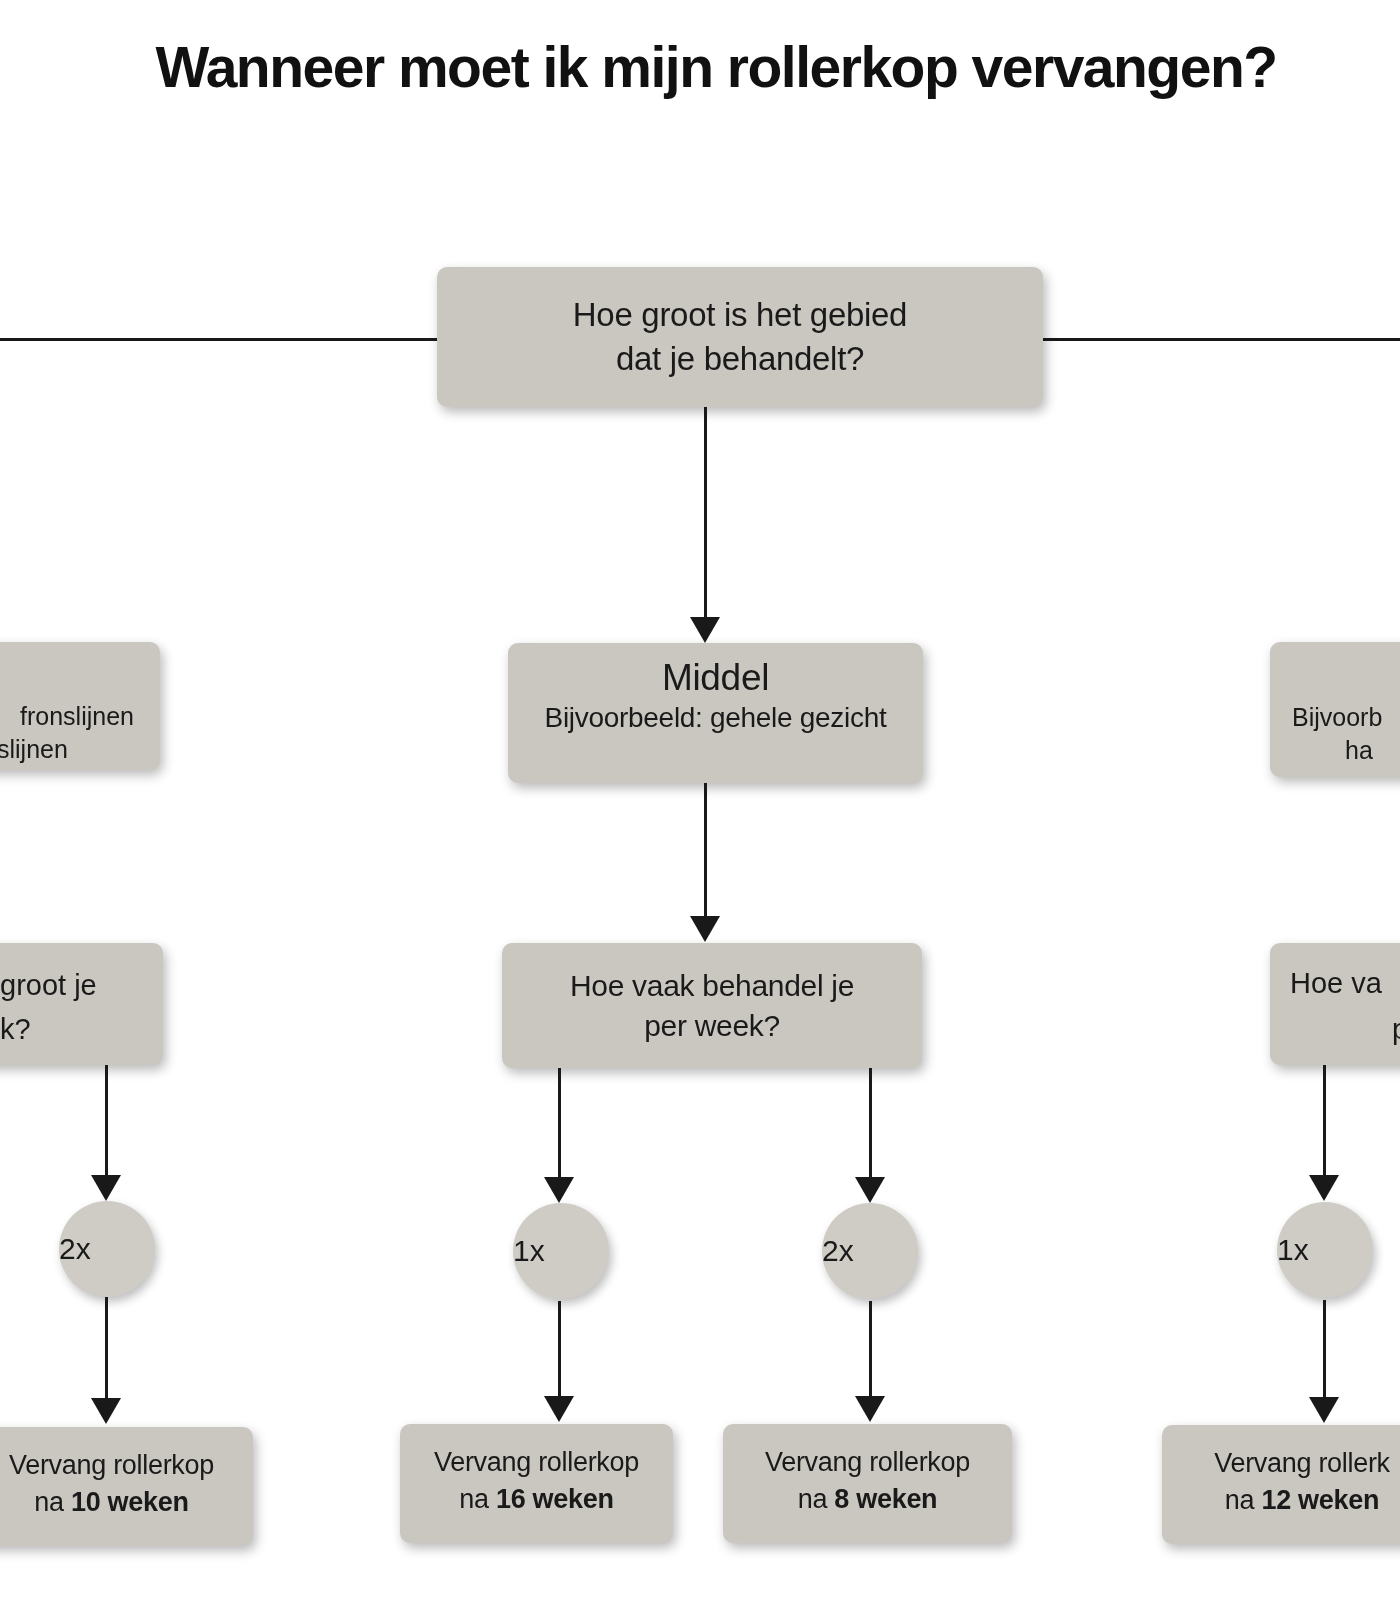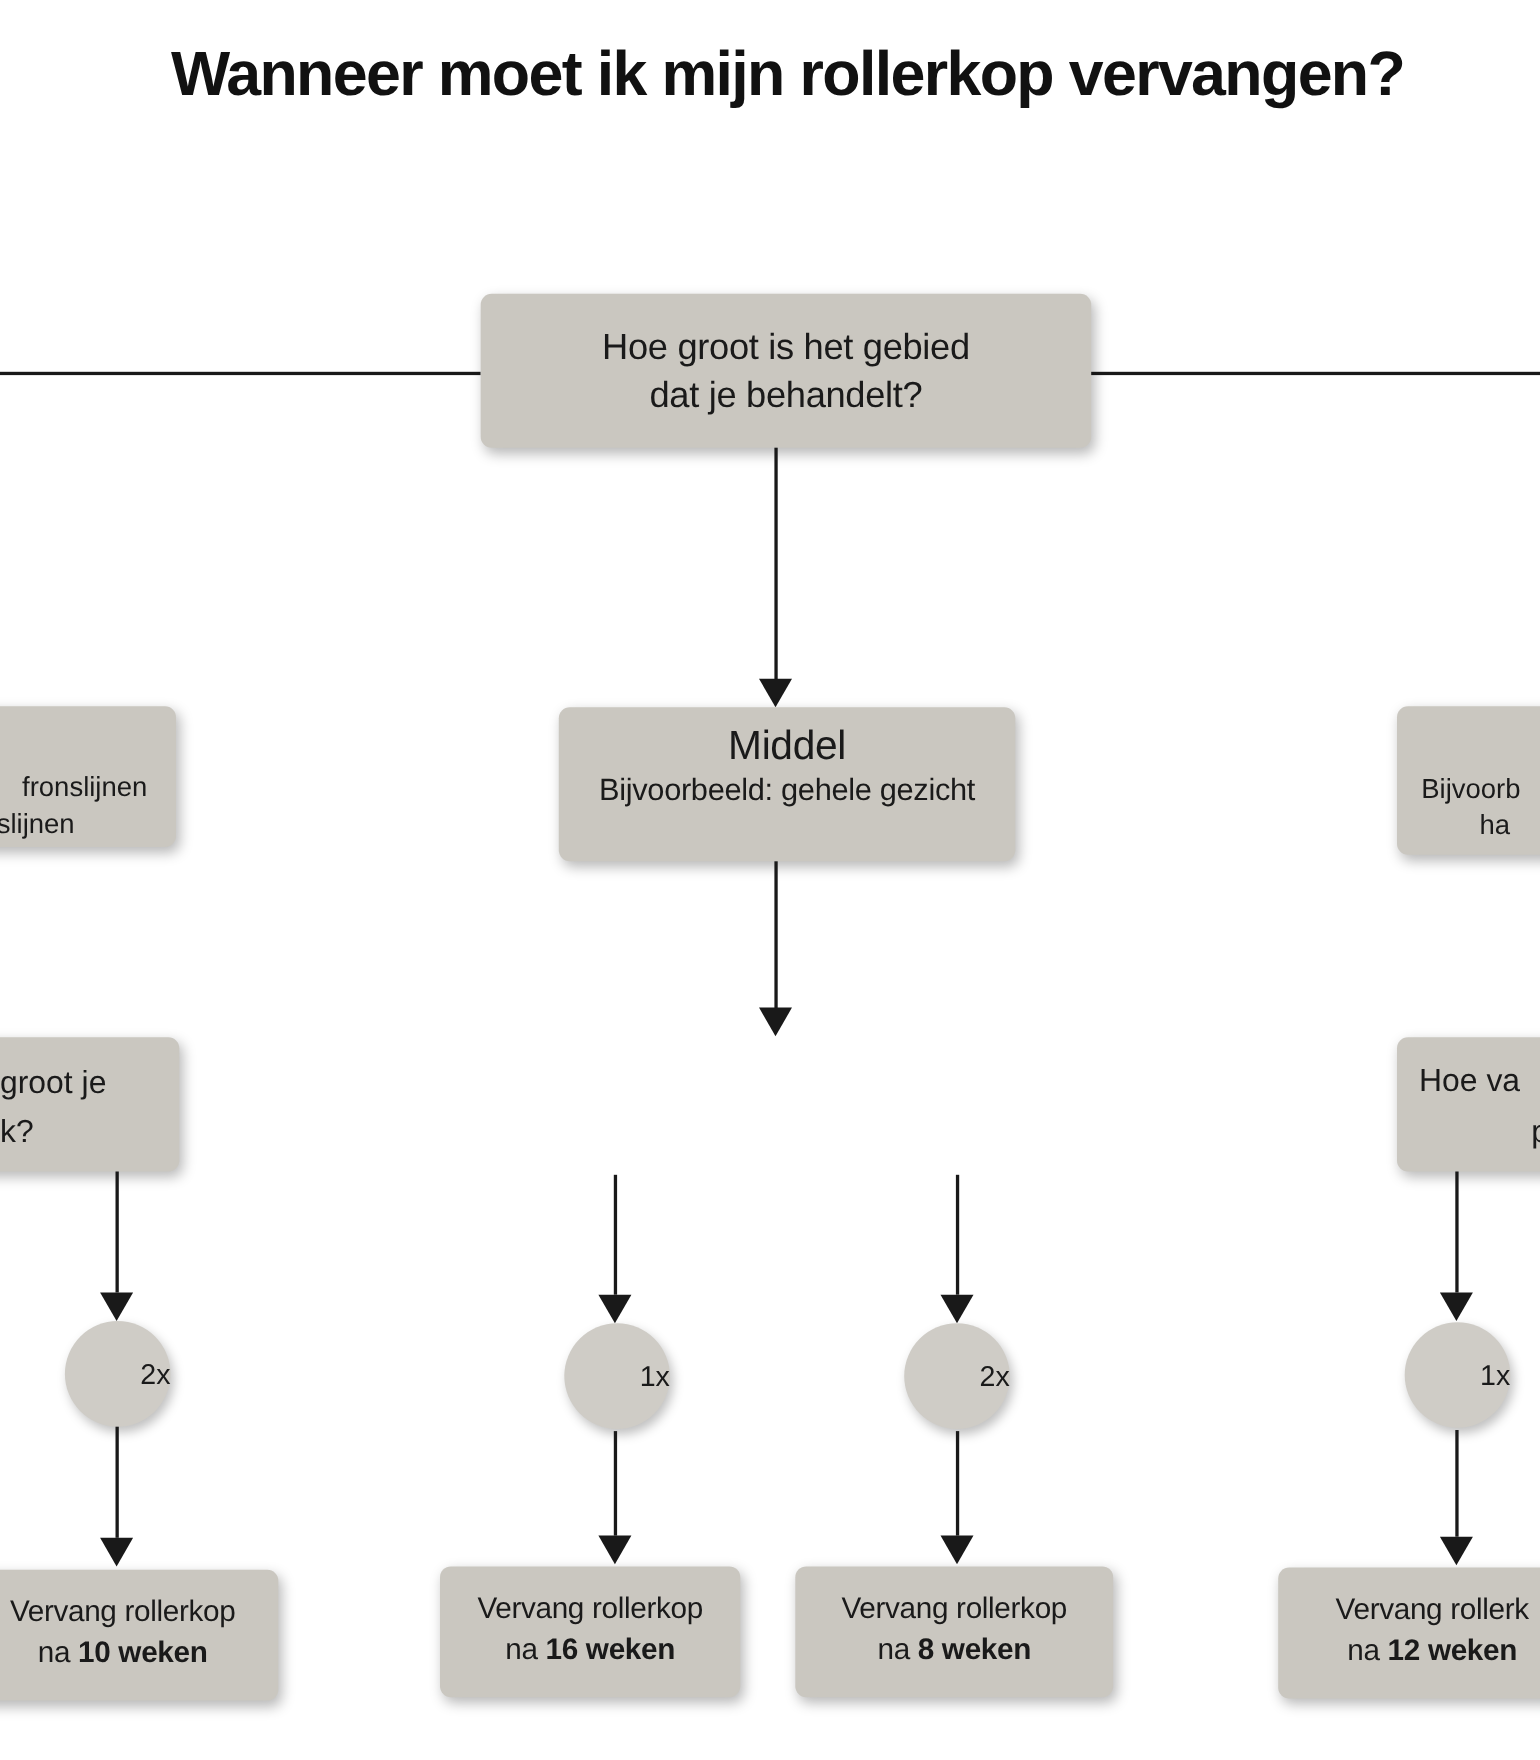--- a/index.html
+++ b/index.html
@@ -34,22 +34,22 @@
     text-align:center;
     letter-spacing:-0.3px;
   }
   .bg-only{pointer-events:none;}
   .circle{
     position:absolute;
     width:96px;height:96px;
     border-radius:50%;
     background:#cfccc6;
     box-shadow:3px 5px 10px rgba(0,0,0,0.25);
-    display:flex;align-items:center;justify-content:flex-end;
-    font-size:26px;
+    display:flex;align-items:center;justify-content:flex-start;
+    font-size:30px;
   }
   .hline{position:absolute;height:3px;background:#191919;}
   .vline{position:absolute;width:3px;background:#191919;}
   .arrow{
     position:absolute;width:0;height:0;
     border-left:15px solid transparent;
     border-right:15px solid transparent;
     border-top:26px solid #191919;
   }
   .frag{position:absolute;white-space:nowrap;}
@@ -65,21 +65,21 @@
 </head>
 <body>
 
 <div id="canvas">
 
   <div class="title">Wanneer moet ik mijn rollerkop vervangen?</div>
 
   <div class="hline" style="left:0;top:338px;width:437px;"></div>
   <div class="hline" style="left:980px;top:338px;width:420px;"></div>
 
-  <div class="box q-l1" style="left:437px;top:267px;width:555px;height:140px;">
+  <div class="box q-l1" style="left:437px;top:267px;width:606px;height:140px;">
     <div>Hoe groot is het gebied</div>
     <div>dat je behandelt?</div>
   </div>
 
   <div class="vline" style="left:704px;top:407px;height:213px;"></div>
   <div class="arrow" style="left:690px;top:617px;"></div>
 
   <div class="box bg-only" style="left:-300px;top:642px;width:460px;height:128px;"></div>
   <div class="frag f25" style="left:5px;top:700px;margin-left:15px;">fronslijnen</div>
   <div class="frag f25" style="left:-3px;top:733px;">slijnen</div>
@@ -93,20 +93,24 @@
   <div class="frag f25" style="left:1292px;top:701px;">Bijvoorb</div>
   <div class="frag f25" style="left:1345px;top:734px;">ha</div>
 
   <div class="vline" style="left:704px;top:783px;height:135px;"></div>
   <div class="arrow" style="left:690px;top:916px;"></div>
 
   <div class="box bg-only" style="left:-270px;top:943px;width:433px;height:122px;"></div>
   <div class="frag f29" style="left:0px;top:966px;">groot je</div>
   <div class="frag f29" style="left:0px;top:1010px;">k?</div>
 
+  <div class="box q-text" style="left:502px;top:943px;width:420px;height:125px;">
+    <div>Hoe vaak behandel je</div>
+    <div>per week?</div>
+  </div>
 
   <div class="box bg-only" style="left:1270px;top:943px;width:430px;height:122px;"></div>
   <div class="frag f29" style="left:1290px;top:964px;">Hoe va</div>
   <div class="frag f29" style="left:1392px;top:1010px;">p</div>
 
   <div class="vline" style="left:105px;top:1065px;height:110px;"></div>
   <div class="arrow" style="left:91px;top:1175px;"></div>
 
   <div class="vline" style="left:558px;top:1068px;height:109px;"></div>
   <div class="arrow" style="left:544px;top:1177px;"></div>

